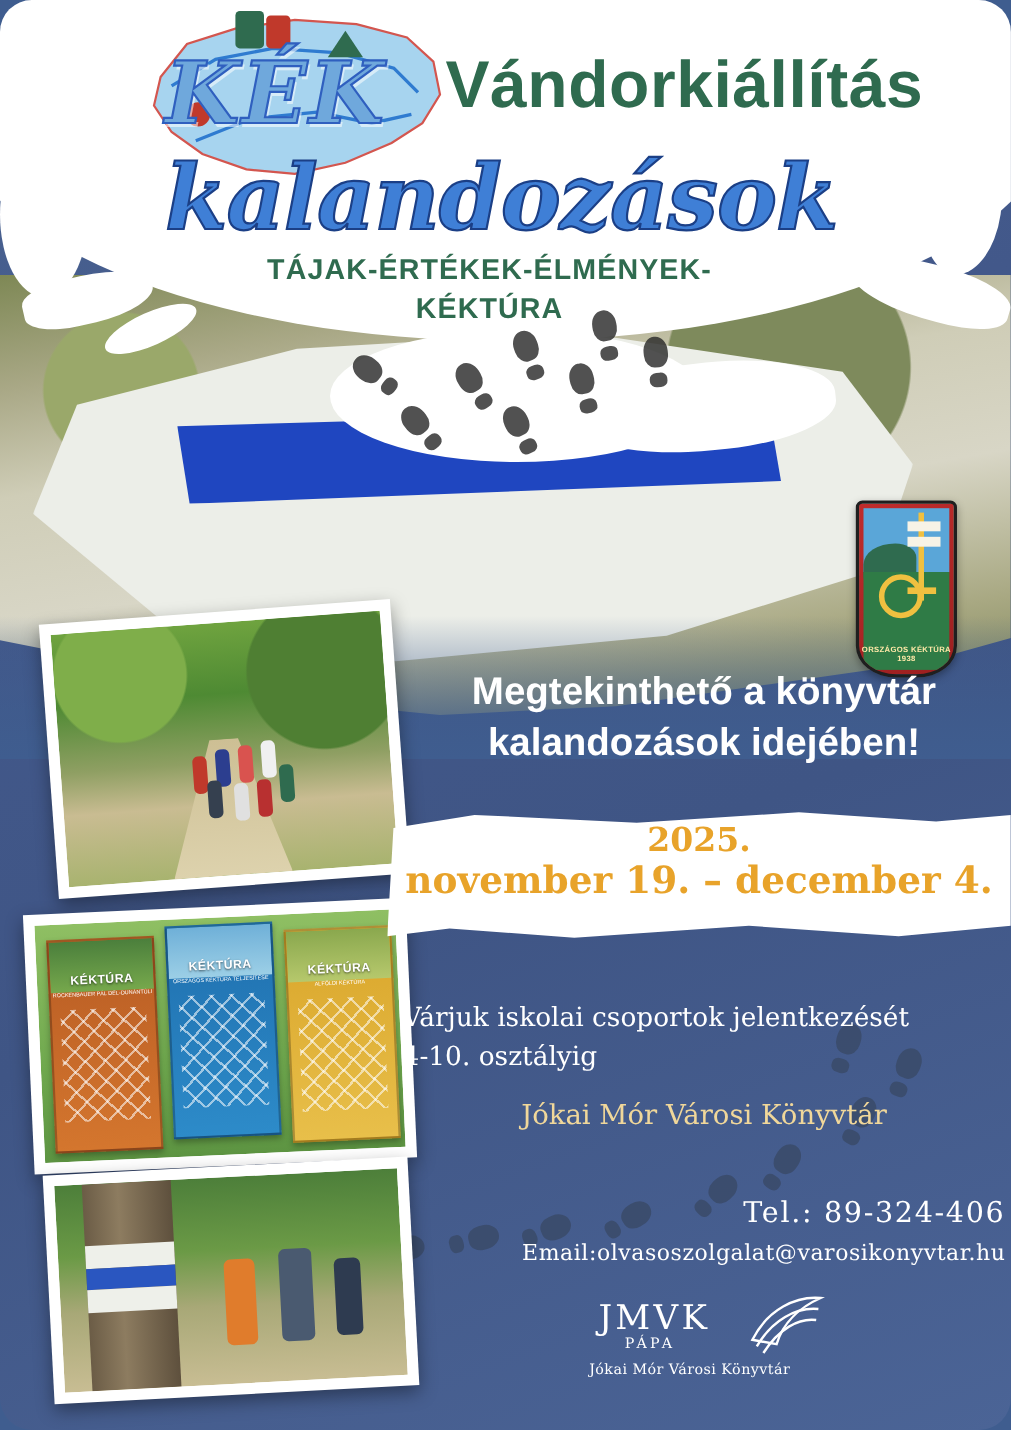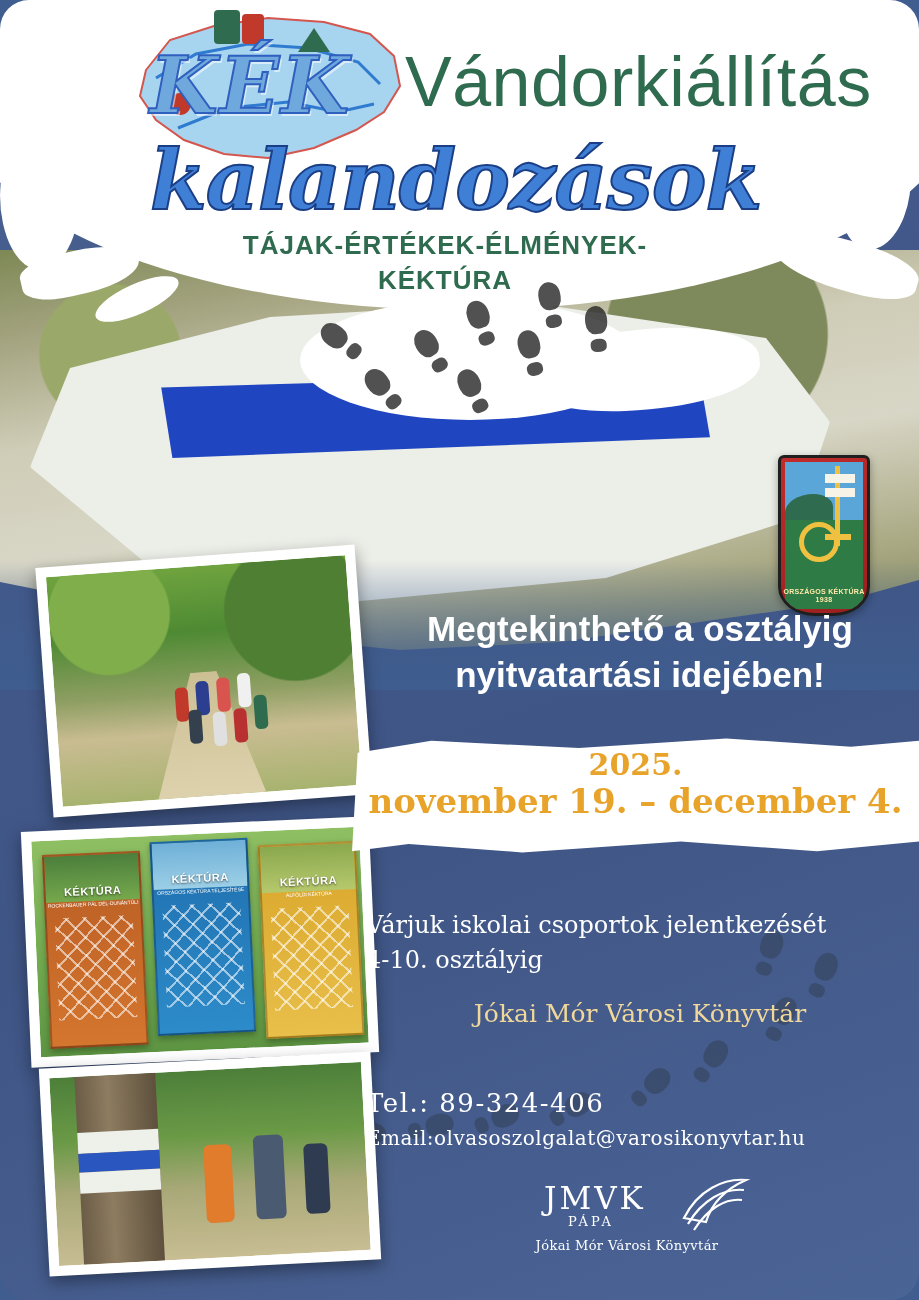--- a/index.html
+++ b/index.html
@@ -69,22 +69,22 @@
     -webkit-text-stroke: 2px #2f5fbf;
     text-shadow: 2px 3px 0 rgba(255,255,255,.55);
   }
 
   .title-vandor {
     position: absolute;
     left: 405px;
     top: 42px;
     z-index: 6;
     font-family: "Liberation Sans", sans-serif;
-    font-weight: normal;
-    font-size: 70px;
+    font-weight: bold;
+    font-size: 60px;
     color: #2f6b4f;
     letter-spacing: 0.5px;
   }
 
   .title-kaland {
     position: absolute;
     left: 150px;
     top: 132px;
     z-index: 7;
     font-family: "DejaVu Serif", serif;
@@ -346,21 +346,21 @@
     font-family: "DejaVu Serif", serif;
     color: #f0d79a;
   }
   .lib-name { display:block; font-size: 25px; line-height: 1.25; }
   .lib-addr { display:block; font-size: 22px; line-height: 1.35; }
 
   .txt-contact {
     position: absolute;
     left: 366px; top: 1084px; width: 548px;
     z-index: 10;
-    text-align: left;
+    text-align: right;
     font-family: "DejaVu Serif", serif;
     color: #ffffff;
   }
   .tel { display:block; font-size: 26px; letter-spacing: 1.5px; line-height: 1.5; }
   .email { display:block; font-size: 20px; letter-spacing: .5px; line-height: 1.5; }
 
   
   .logo {
     position: absolute;
     left: 512px; top: 1172px;
@@ -551,21 +551,21 @@
         <div class="mark-w1"></div>
         <div class="mark-b"></div>
         <div class="mark-w2"></div>
       </div>
       <div class="hiker" style="left:48%; top:40%; width:28px; height:78px; background:#e07c2c; border-radius:6px;"></div>
       <div class="hiker" style="left:64%; top:36%; width:30px; height:84px; background:#4a5a70; border-radius:6px;"></div>
       <div class="hiker" style="left:80%; top:42%; width:24px; height:70px; background:#2e3b50; border-radius:6px;"></div>
     </div>
   </div>
 
-  <div class="txt-open">Megtekinthető a osztályig nyitvatartási idejében!</div>
+  <div class="txt-open">Megtekinthető a könyvtár kalandozások idejében!</div>
 
   <div class="date-band"></div>
   <div class="date-text">
     <span class="date-year">2025.</span>
     <span class="date-range">november 19. – december 4.</span>
   </div>
 
   <div class="txt-groups" style="white-space: pre-line;">Várjuk iskolai csoportok jelentkezését
 4-10. osztályig</div>
 

